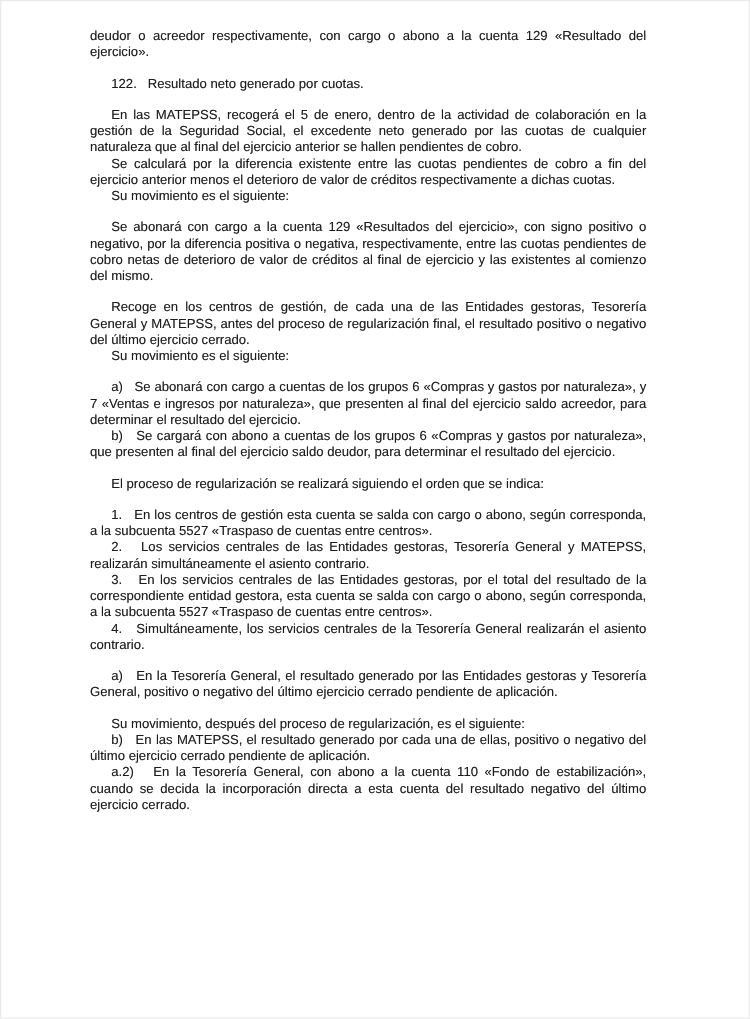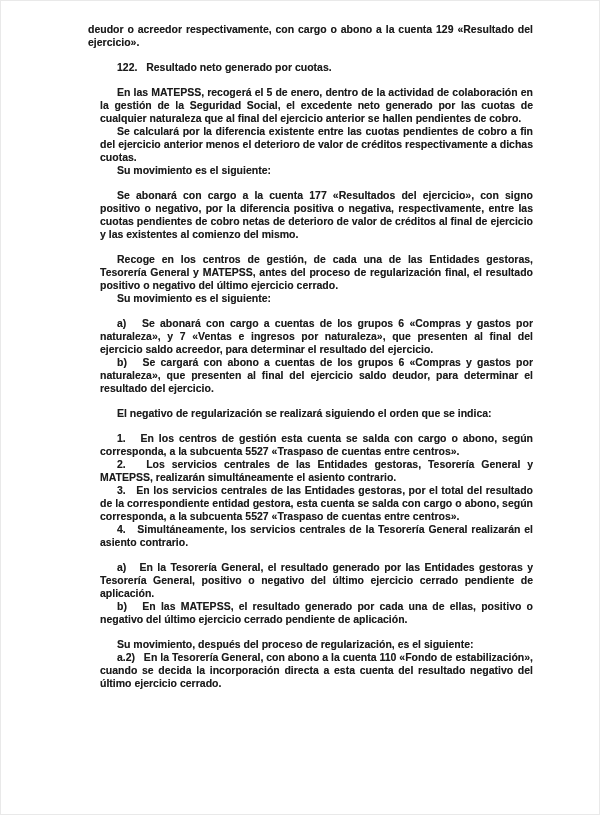--- a/index.html
+++ b/index.html
@@ -11,60 +11,58 @@
     position: relative;
     width: 600px;
     height: 815px;
     background: #ffffff;
     box-shadow: inset 0 0 0 1px #e9e9e9;
     overflow: hidden;
     font-family: "Liberation Sans", "DejaVu Sans", sans-serif;
   }
   .content {
     position: absolute;
-    left: 88px;
+    left: 72px;
     top: 23px;
     width: 445px;
     font-size: 10.5px;
     line-height: 13px;
     color: #1c1c1c;
     text-align: justify;
     text-shadow: 0 0 0.4px rgba(30,30,30,0.45);
-    font-weight: bold;
   }
   .content p {
     margin: 0;
     padding: 0;
   }
   .content p.indent {
     text-indent: 17px;
-    margin-left: 12px;
   }
   .content p.space {
     margin-top: 12px;
   }
 </style>
 </head>
 <body>
 
 <div class="page" style="background: rgb(255, 255, 255);">
   <div class="content" style="color: rgb(28, 28, 28);">
       <p>deudor o acreedor respectivamente, con cargo o abono a la cuenta 129 «Resultado del ejercicio».</p>
       <p class="indent space">122.&nbsp;&nbsp;&nbsp;Resultado neto generado por cuotas.</p>
       <p class="indent space">En las MATEPSS, recogerá el 5 de enero, dentro de la actividad de colaboración en la gestión de la Seguridad Social, el excedente neto generado por las cuotas de cualquier naturaleza que al final del ejercicio anterior se hallen pendientes de cobro.</p>
       <p class="indent">Se calculará por la diferencia existente entre las cuotas pendientes de cobro a fin del ejercicio anterior menos el deterioro de valor de créditos respectivamente a dichas cuotas.</p>
       <p class="indent">Su movimiento es el siguiente:</p>
-      <p class="indent space">Se abonará con cargo a la cuenta 177 «Resultados del ejercicio», con signo positivo o negativo, por la diferencia positiva o negativa, respectivamente, entre las cuotas pendientes de cobro netas de deterioro de valor de créditos al final de ejercicio y las existentes al comienzo del mismo.</p>
+      <p class="indent space">Se abonará con cargo a la cuenta 129 «Resultados del ejercicio», con signo positivo o negativo, por la diferencia positiva o negativa, respectivamente, entre las cuotas pendientes de cobro netas de deterioro de valor de créditos al final de ejercicio y las existentes al comienzo del mismo.</p>
       <p class="indent space">Recoge en los centros de gestión, de cada una de las Entidades gestoras, Tesorería General y MATEPSS, antes del proceso de regularización final, el resultado positivo o negativo del último ejercicio cerrado.</p>
       <p class="indent">Su movimiento es el siguiente:</p>
       <p class="indent space">a)&nbsp;&nbsp;&nbsp;Se abonará con cargo a cuentas de los grupos 6 «Compras y gastos por naturaleza», y 7 «Ventas e ingresos por naturaleza», que presenten al final del ejercicio saldo acreedor, para determinar el resultado del ejercicio.</p>
       <p class="indent">b)&nbsp;&nbsp;&nbsp;Se cargará con abono a cuentas de los grupos 6 «Compras y gastos por naturaleza», que presenten al final del ejercicio saldo deudor, para determinar el resultado del ejercicio.</p>
-      <p class="indent space">El negativo de regularización se realizará siguiendo el orden que se indica:</p>
+      <p class="indent space">El proceso de regularización se realizará siguiendo el orden que se indica:</p>
       <p class="indent space">1.&nbsp;&nbsp;&nbsp;En los centros de gestión esta cuenta se salda con cargo o abono, según corresponda, a la subcuenta 5527 «Traspaso de cuentas entre centros».</p>
       <p class="indent">2.&nbsp;&nbsp;&nbsp;Los servicios centrales de las Entidades gestoras, Tesorería General y MATEPSS, realizarán simultáneamente el asiento contrario.</p>
       <p class="indent">3.&nbsp;&nbsp;&nbsp;En los servicios centrales de las Entidades gestoras, por el total del resultado de la correspondiente entidad gestora, esta cuenta se salda con cargo o abono, según corresponda, a la subcuenta 5527 «Traspaso de cuentas entre centros».</p>
       <p class="indent">4.&nbsp;&nbsp;&nbsp;Simultáneamente, los servicios centrales de la Tesorería General realizarán el asiento contrario.</p>
       <p class="indent space">a)&nbsp;&nbsp;&nbsp;En la Tesorería General, el resultado generado por las Entidades gestoras y Tesorería General, positivo o negativo del último ejercicio cerrado pendiente de aplicación.</p>
+      <p class="indent space">Su movimiento, después del proceso de regularización, es el siguiente:</p>
       <p class="indent">b)&nbsp;&nbsp;&nbsp;En las MATEPSS, el resultado generado por cada una de ellas, positivo o negativo del último ejercicio cerrado pendiente de aplicación.</p>
-      <p class="indent space">Su movimiento, después del proceso de regularización, es el siguiente:</p>
       <p class="indent">a.2)&nbsp;&nbsp;&nbsp;En la Tesorería General, con abono a la cuenta 110 «Fondo de estabilización», cuando se decida la incorporación directa a esta cuenta del resultado negativo del último ejercicio cerrado.</p>
     </div>
 </div>
 
 </body></html>

